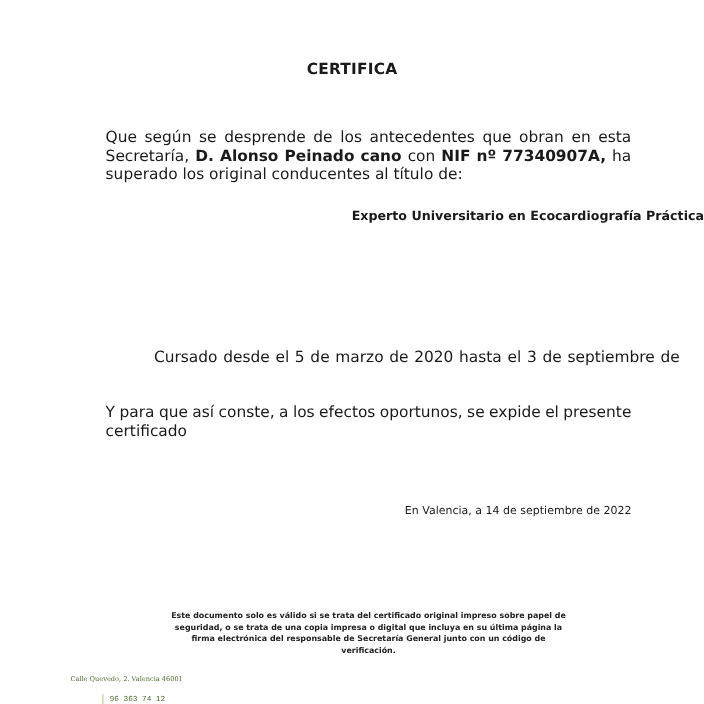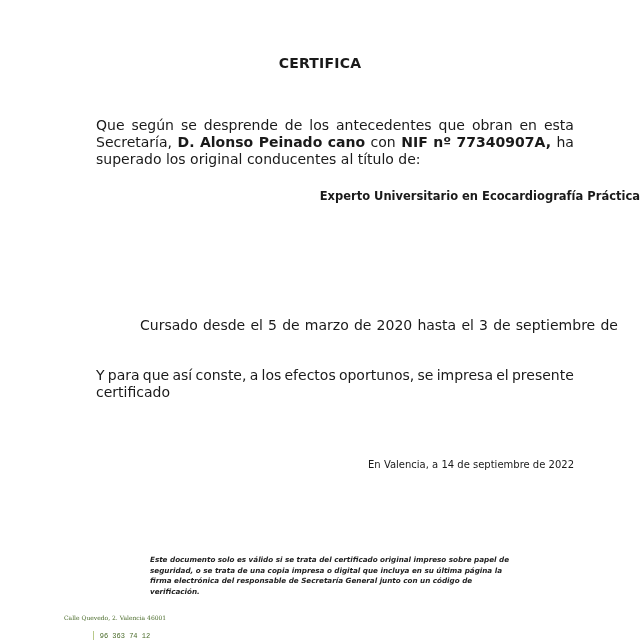--- a/index.html
+++ b/index.html
@@ -69,24 +69,24 @@
       top: 459px;
       right: 66px;
       font-size: 10px;
       white-space: nowrap;
     }
     .disclaimer {
       position: absolute;
       top: 555px;
       left: 150px;
       width: 370px;
+      text-align: center;
       font-size: 7.2px;
       line-height: 10.5px;
       font-weight: bold;
-      font-style: italic;
       color: #222;
     }
     .footer {
       position: absolute;
       left: 64px;
       top: 614px;
       color: #4a6b2a;
     }
     .footer .address {
       font-family: "DejaVu Serif", serif;
@@ -182,21 +182,21 @@
       <span>Y</span>
       <span>para</span>
       <span>que</span>
       <span>así</span>
       <span>conste,</span>
       <span>a</span>
       <span>los</span>
       <span>efectos</span>
       <span>oportunos,</span>
       <span>se</span>
-      <span>impresa</span>
+      <span>expide</span>
       <span>el</span>
       <span>presente</span>
     </div>
     <div class="plain-line">certificado</div>
   </div>
 
   <div class="date">En Valencia, a 14 de septiembre de 2022</div>
 
   <div class="disclaimer">Este documento solo es válido si se trata del certificado original impreso sobre papel de seguridad, o se trata de una copia impresa o digital que incluya en su última página la firma electrónica del responsable de Secretaría General junto con un código de verificación.</div>
 

